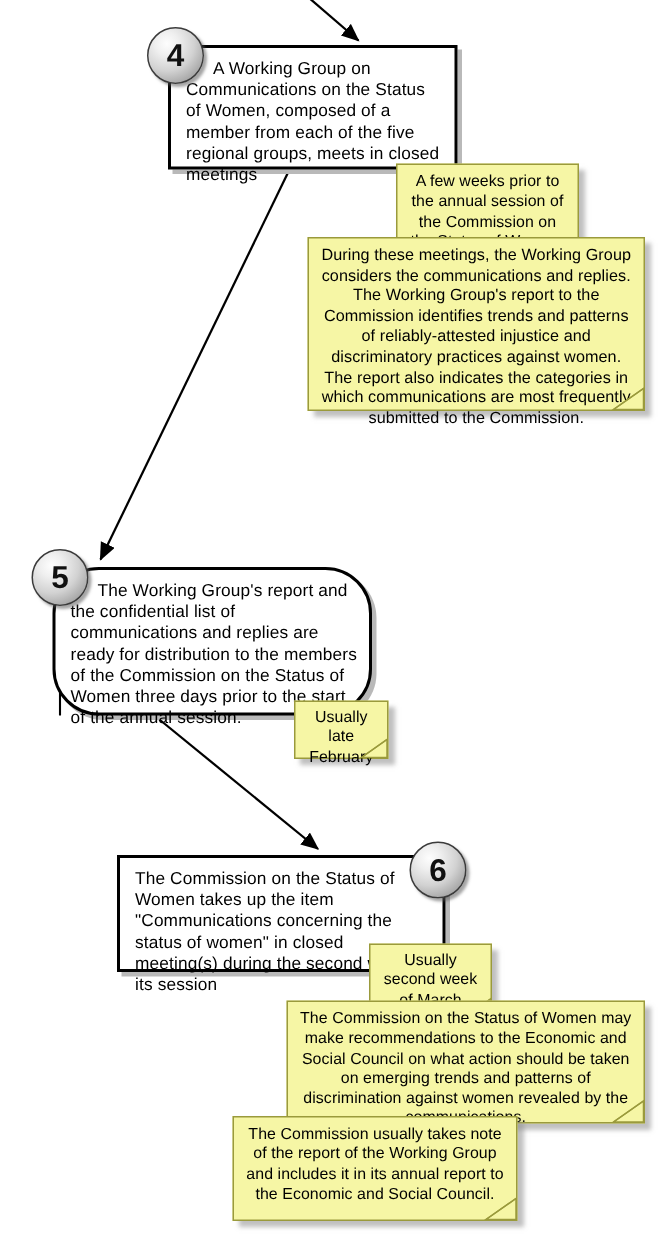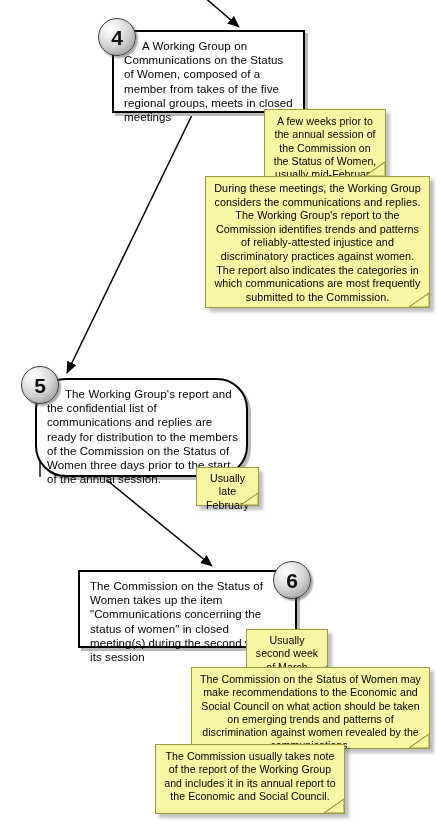--- a/index.html
+++ b/index.html
@@ -88,35 +88,35 @@
     <line x1="193" y1="113" x2="67" y2="373" stroke="#000" stroke-width="1.5" marker-end="url(#ah)"></line>
 
     <line x1="103" y1="477" x2="212" y2="566" stroke="#000" stroke-width="1.5" marker-end="url(#ah)"></line>
 
     <line x1="117" y1="47" x2="117" y2="113" stroke="#000" stroke-width="1.4"></line>
     <line x1="40" y1="395" x2="40" y2="477" stroke="#000" stroke-width="1.4"></line>
     <line x1="292" y1="590" x2="292" y2="648" stroke="#000" stroke-width="1.4"></line>
   </svg>
 
   <div class="pbox" style="left:112px;top:30px;width:193px;height:83px;">
-    <div class="ptext">A Working Group on Communications on the Status of Women, composed of a member from takes of the five regional groups, meets in closed meetings</div>
+    <div class="ptext">A Working Group on Communications on the Status of Women, composed of a member from each of the five regional groups, meets in closed meetings</div>
   </div>
   <div class="badge" style="left:98px;top:18px;">
     <span>4</span>
   </div>
 
   <div class="note" style="left:264px;top:109px;width:122px;height:68px;">
     <div class="ntext">A few weeks prior to the annual session of the Commission on the Status of Women, usually mid-February</div>
     <svg class="fold" viewBox="0 0 22 16">
       <path d="M1,15 L21,15 L21,1 Z" fill="#f6f6a5" stroke="#9a9a3c" stroke-width="1"></path>
       <path d="M1,15 L21,1" stroke="#9a9a3c" stroke-width="1" fill="none"></path>
     </svg>
   </div>
 
-  <div class="note big" style="left:205px;top:176px;width:225px;height:132px;">
+  <div class="note big" style="left:205px;top:158px;width:225px;height:116px;">
     <div class="ntext">During these meetings, the Working Group considers the communications and replies. The Working Group's report to the Commission identifies trends and patterns of reliably-attested injustice and discriminatory practices against women. The report also indicates the categories in which communications are most frequently submitted to the Commission.</div>
     <svg class="fold" viewBox="0 0 22 16">
       <path d="M1,15 L21,15 L21,1 Z" fill="#f6f6a5" stroke="#9a9a3c" stroke-width="1"></path>
       <path d="M1,15 L21,1" stroke="#9a9a3c" stroke-width="1" fill="none"></path>
     </svg>
   </div>
 
   <div class="pbox" style="left:35px;top:378px;width:213px;height:99px;border-radius:31px;">
     <div class="ptext">The Working Group's report and the confidential list of communications and replies are ready for distribution to the members of the Commission on the Status of Women three days prior to the start of the annual session.</div>
   </div>

